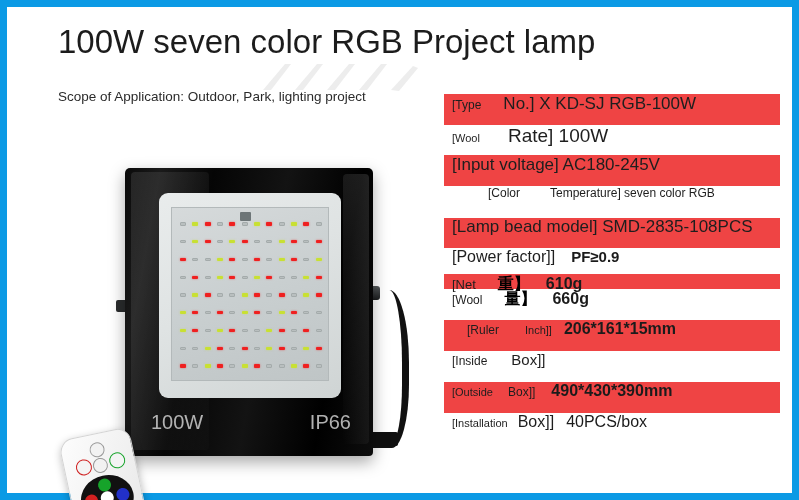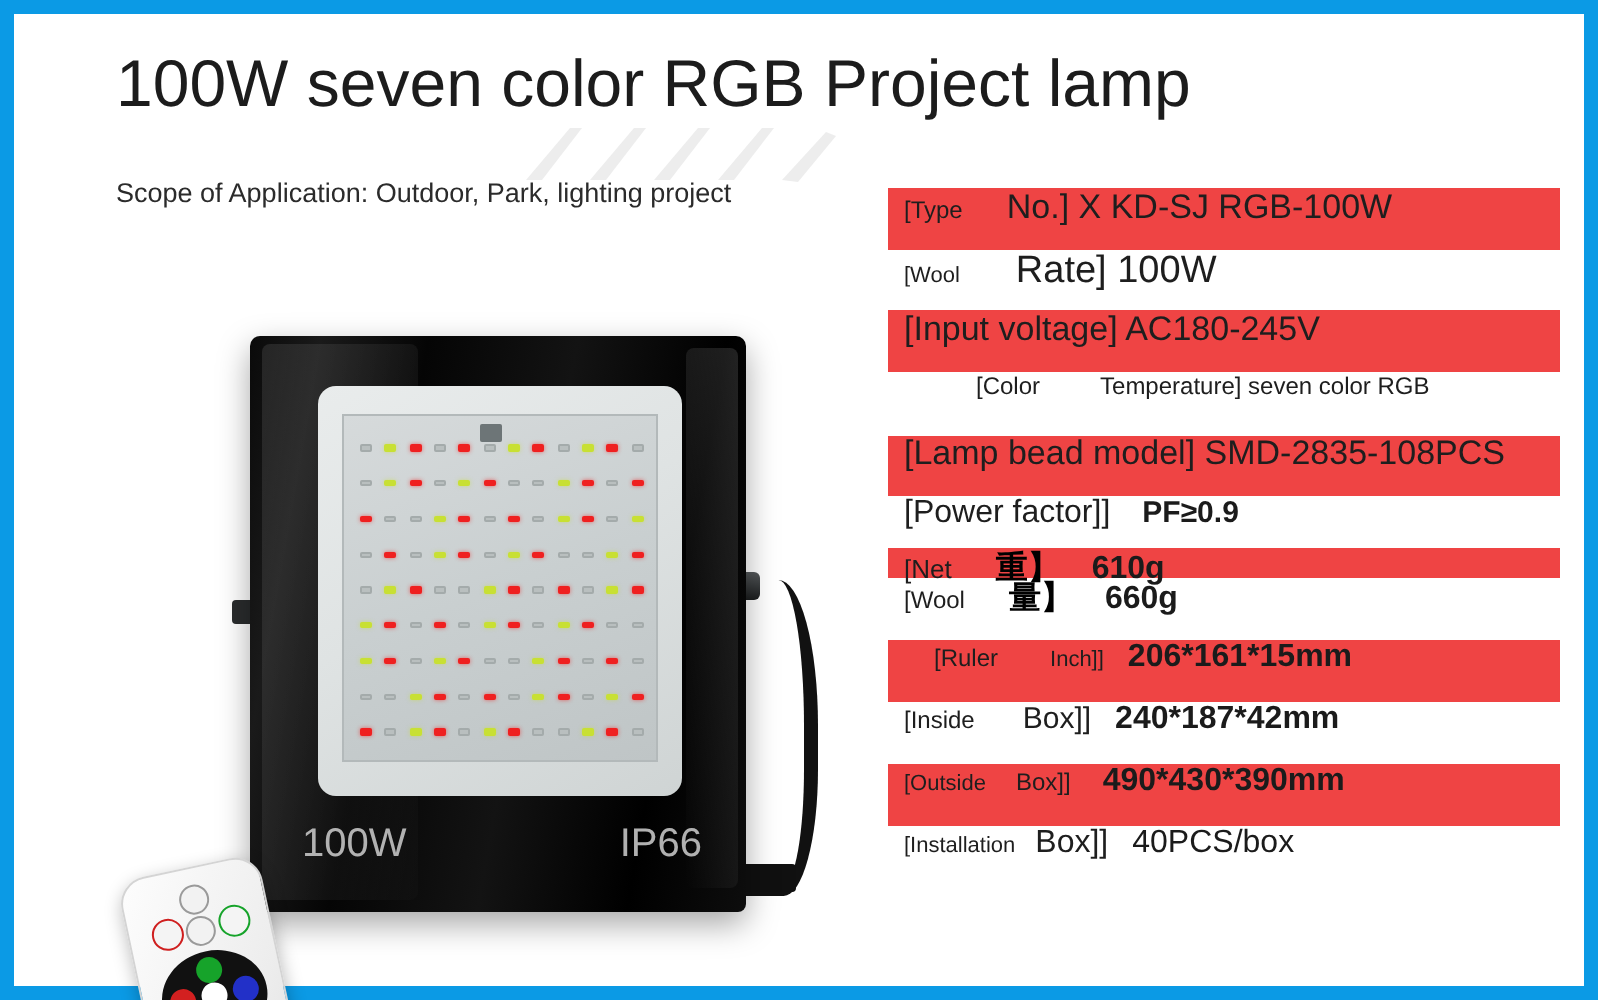--- a/index.html
+++ b/index.html
@@ -387,21 +387,20 @@
         <span class="lab">[Ruler</span>
         <span class="mid">Inch]]</span>
         <span class="val">206*161*15mm</span>
       </div>
     </div>
 
     <div class="row r10">
       <div class="row-inner">
         <span class="lab">[Inside</span>
         <span class="mid">Box]]</span>
-        <span class="val">240*187*42mm</span>
       </div>
     </div>
 
     <div class="row alt r11">
       <div class="row-inner">
         <span class="lab">[Outside</span>
         <span class="mid">Box]]</span>
         <span class="val">490*430*390mm</span>
       </div>
     </div>

